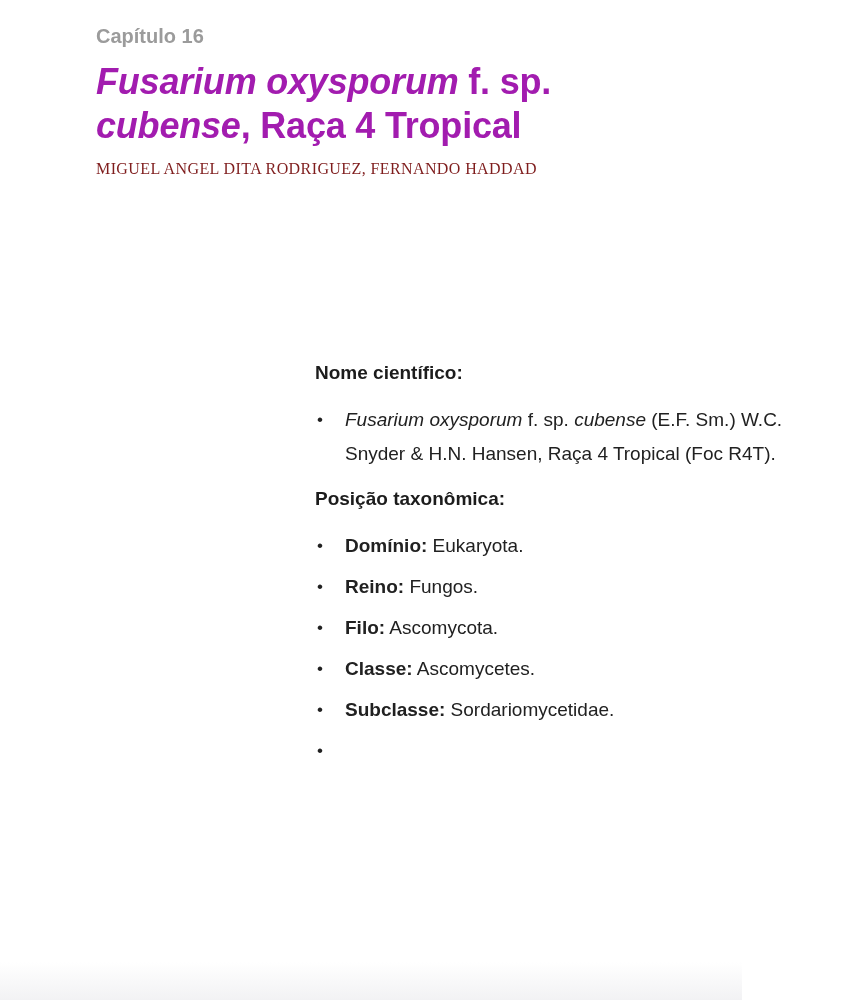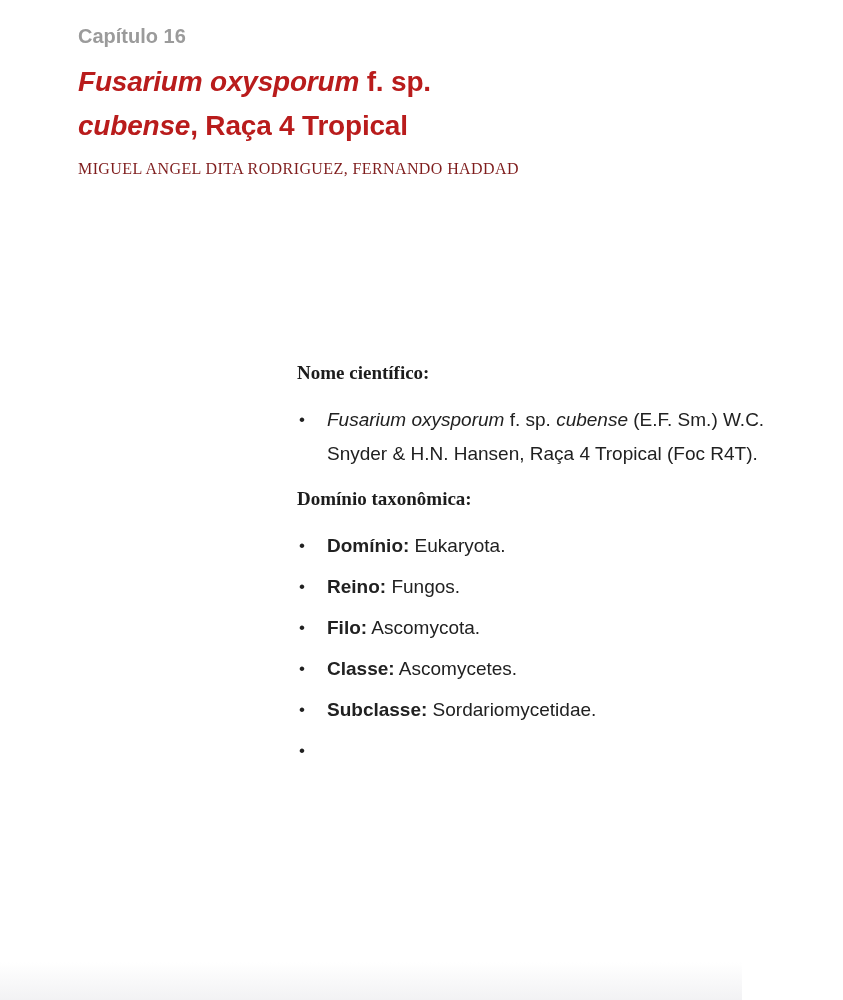--- a/index.html
+++ b/index.html
@@ -9,36 +9,37 @@
     width: 843px;
     height: 1000px;
     overflow: hidden;
     position: relative;
   }
   .page {
     position: relative;
     width: 742px;
     height: 1000px;
     background: #ffffff;
+    padding-left: 18px;
   }
   .page-header {
     padding-left: 78px;
     padding-top: 24px;
   }
   .kicker {
     font-size: 20px;
     font-weight: 700;
     color: #9b9b9b;
     line-height: 24px;
   }
   .chapter-title {
     margin-top: 12px;
-    font-size: 28px;
+    font-size: 36px;
     font-weight: 700;
-    color: #b91c1c;
+    color: #a21caf;
     line-height: 44px;
     letter-spacing: -0.2px;
     max-width: 600px;
   }
   .chapter-title i { font-style: italic; }
   .authors {
     margin-top: 12px;
     font-family: "Liberation Serif", "DejaVu Serif", serif;
     font-size: 16px;
     font-weight: 400;
@@ -58,21 +59,20 @@
     line-height: 32px;
     margin-bottom: 48px;
     letter-spacing: -0.2px;
   }
   .sub-heading {
     font-size: 19px;
     font-weight: 700;
     color: #1c1c1c;
     line-height: 24px;
     margin-bottom: 18px;
-    font-family: Liberation Serif, serif;
   }
   .bullet-list {
     list-style: none;
     margin-bottom: 16px;
   }
   .bullet-item {
     position: relative;
     padding-left: 30px;
     font-size: 19px;
     line-height: 34px;
@@ -107,21 +107,21 @@
     <h1 class="chapter-title"><i>Fusarium oxysporum</i><span> f. sp.</span><br><i>cubense</i><span>, Raça 4 Tropical</span><br></h1>
     <div class="authors">MIGUEL ANGEL DITA RODRIGUEZ, FERNANDO HADDAD</div>
   </header>
 
   <main class="content">
     <div id="subsections">
         <h3 class="sub-heading">Nome científico:</h3>
         <ul class="bullet-list">
           <li class="bullet-item"><span class="marker">•</span><span class="bullet-text"><i>Fusarium oxysporum</i><span> f. sp. </span><i>cubense</i><span> (E.F. Sm.) W.C. Snyder &amp; H.N. Hansen, Raça 4 Tropical (Foc R4T).</span></span></li>
         </ul>
-        <h3 class="sub-heading">Domínio taxonômica:</h3>
+        <h3 class="sub-heading">Posição taxonômica:</h3>
         <ul class="bullet-list">
           <li class="bullet-item"><span class="marker">•</span><span class="bullet-text"><strong>Domínio:</strong> Eukaryota.</span></li>
           <li class="bullet-item"><span class="marker">•</span><span class="bullet-text"><strong>Reino:</strong> Fungos.</span></li>
           <li class="bullet-item"><span class="marker">•</span><span class="bullet-text"><strong>Filo:</strong> Ascomycota.</span></li>
           <li class="bullet-item"><span class="marker">•</span><span class="bullet-text"><strong>Classe:</strong> Ascomycetes.</span></li>
           <li class="bullet-item"><span class="marker">•</span><span class="bullet-text"><strong>Subclasse:</strong> Sordariomycetidae.</span></li>
           <li class="bullet-item"><span class="marker">•</span></li>
         </ul>
       </div>
   </main>

